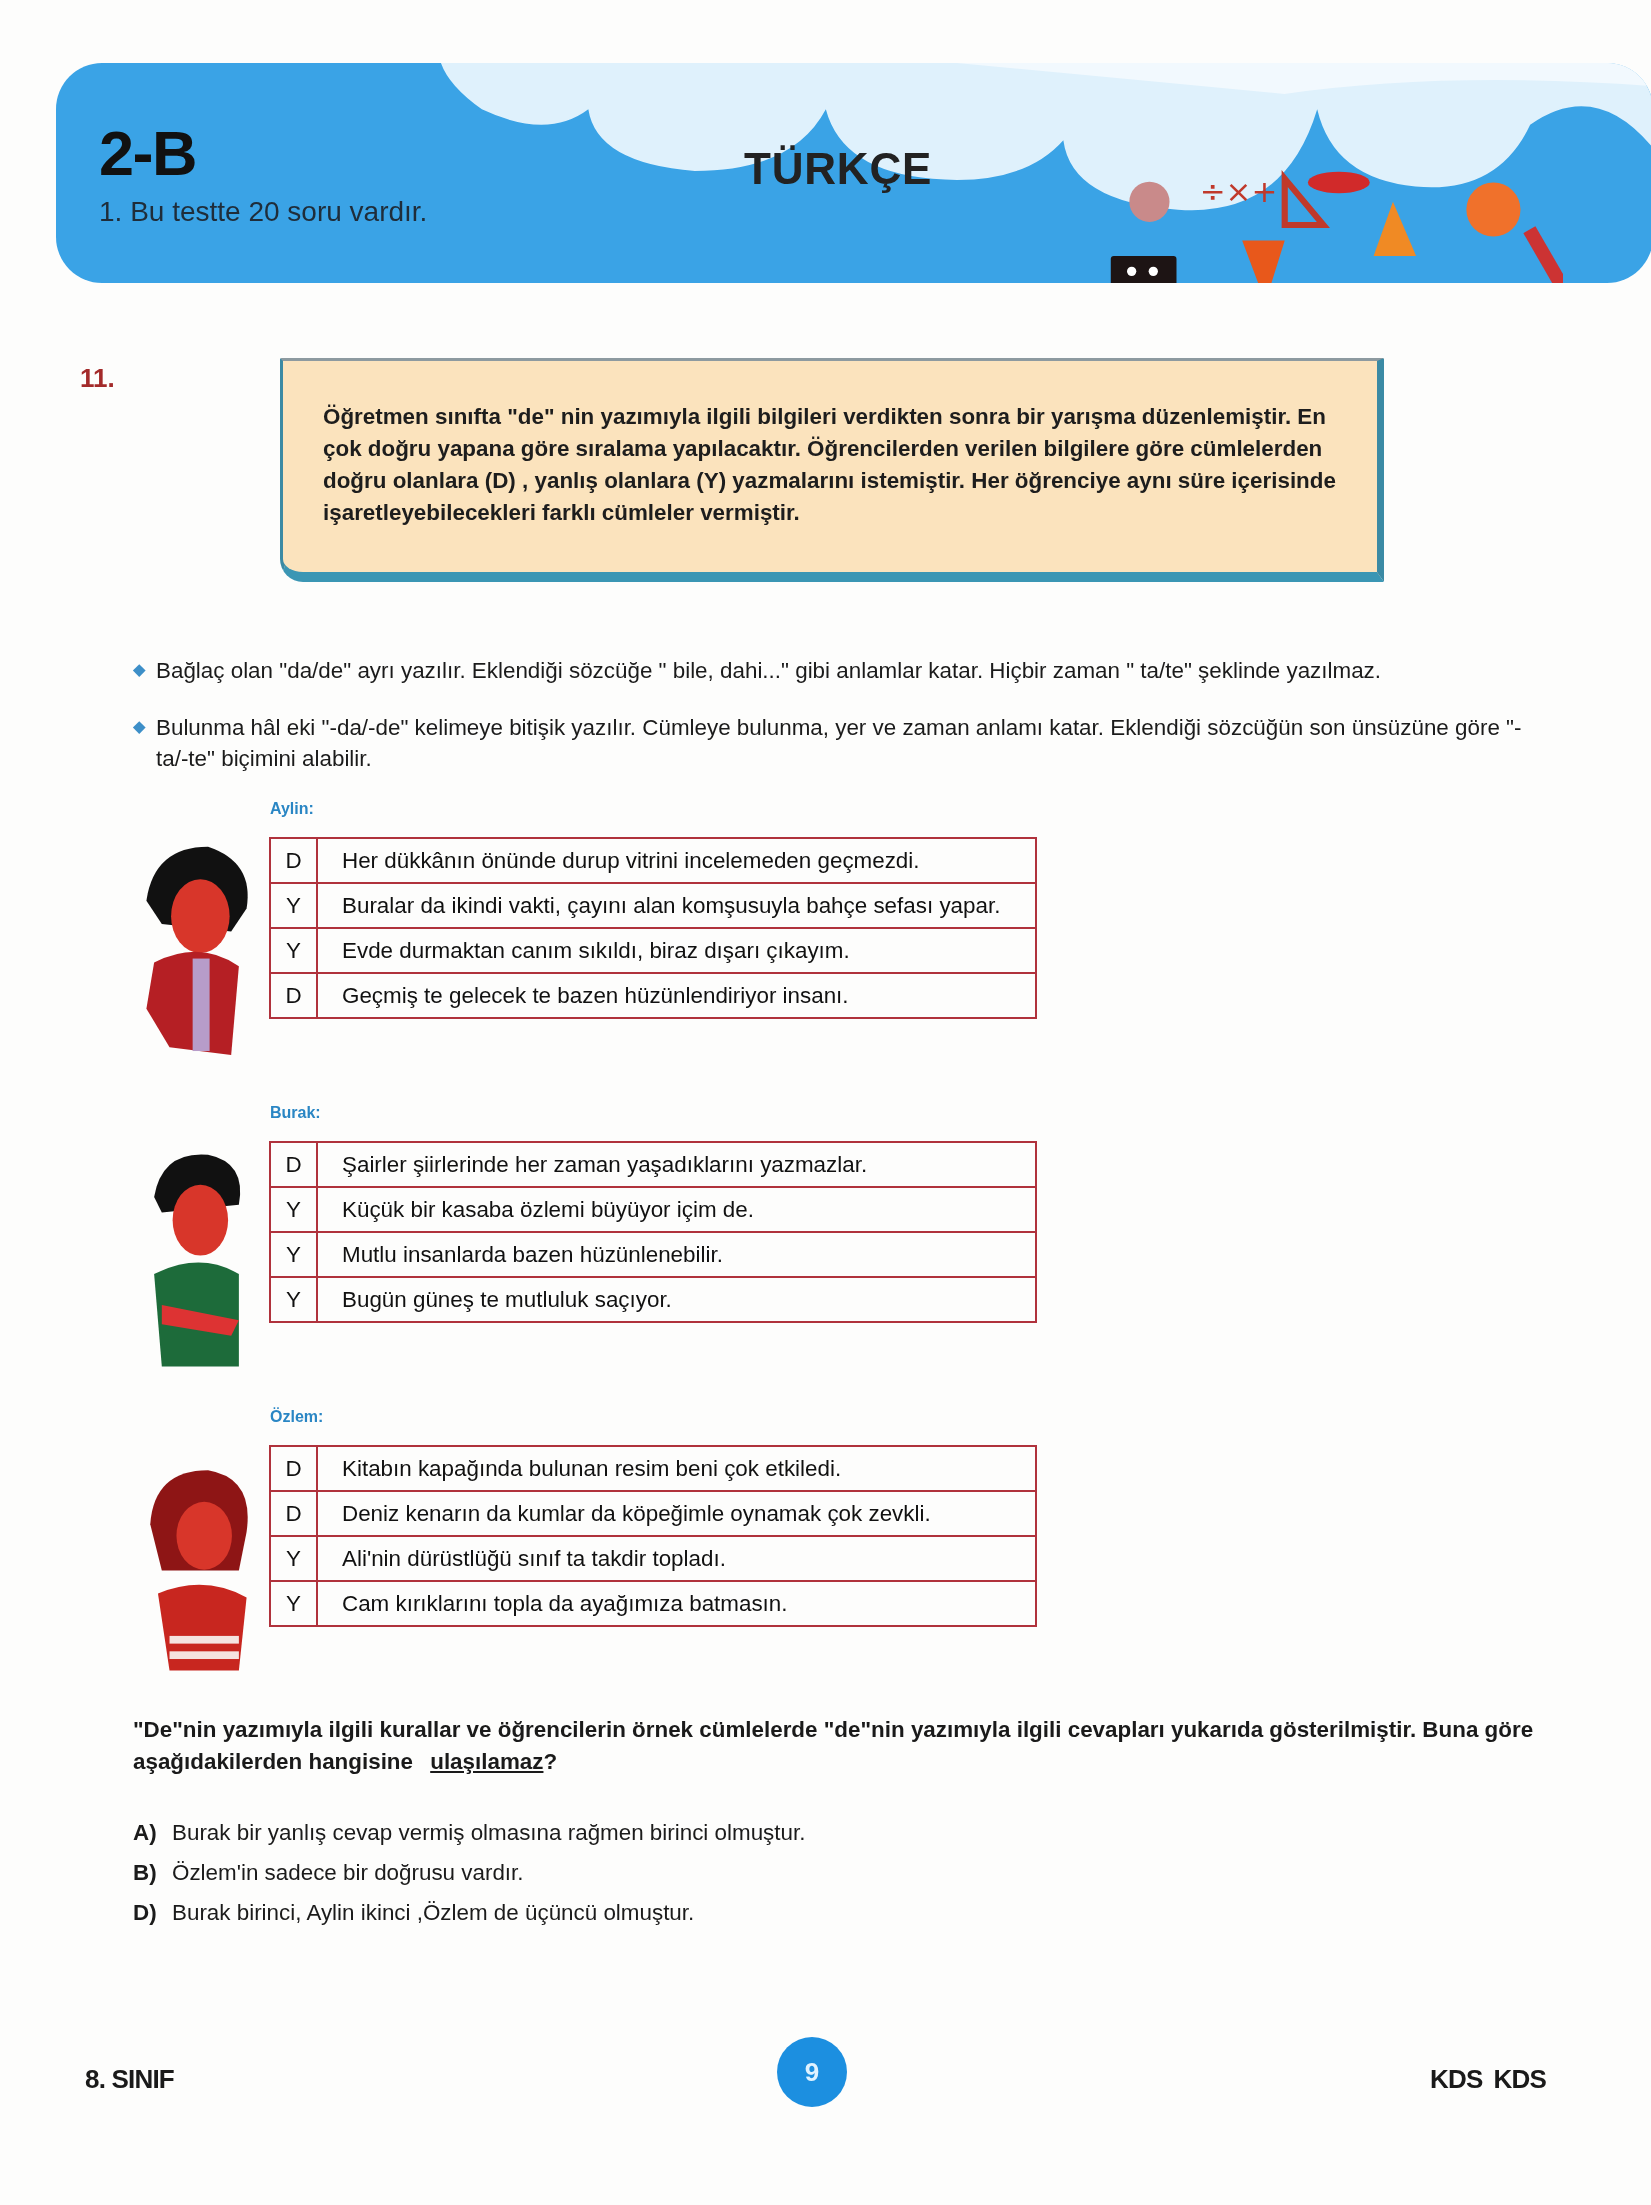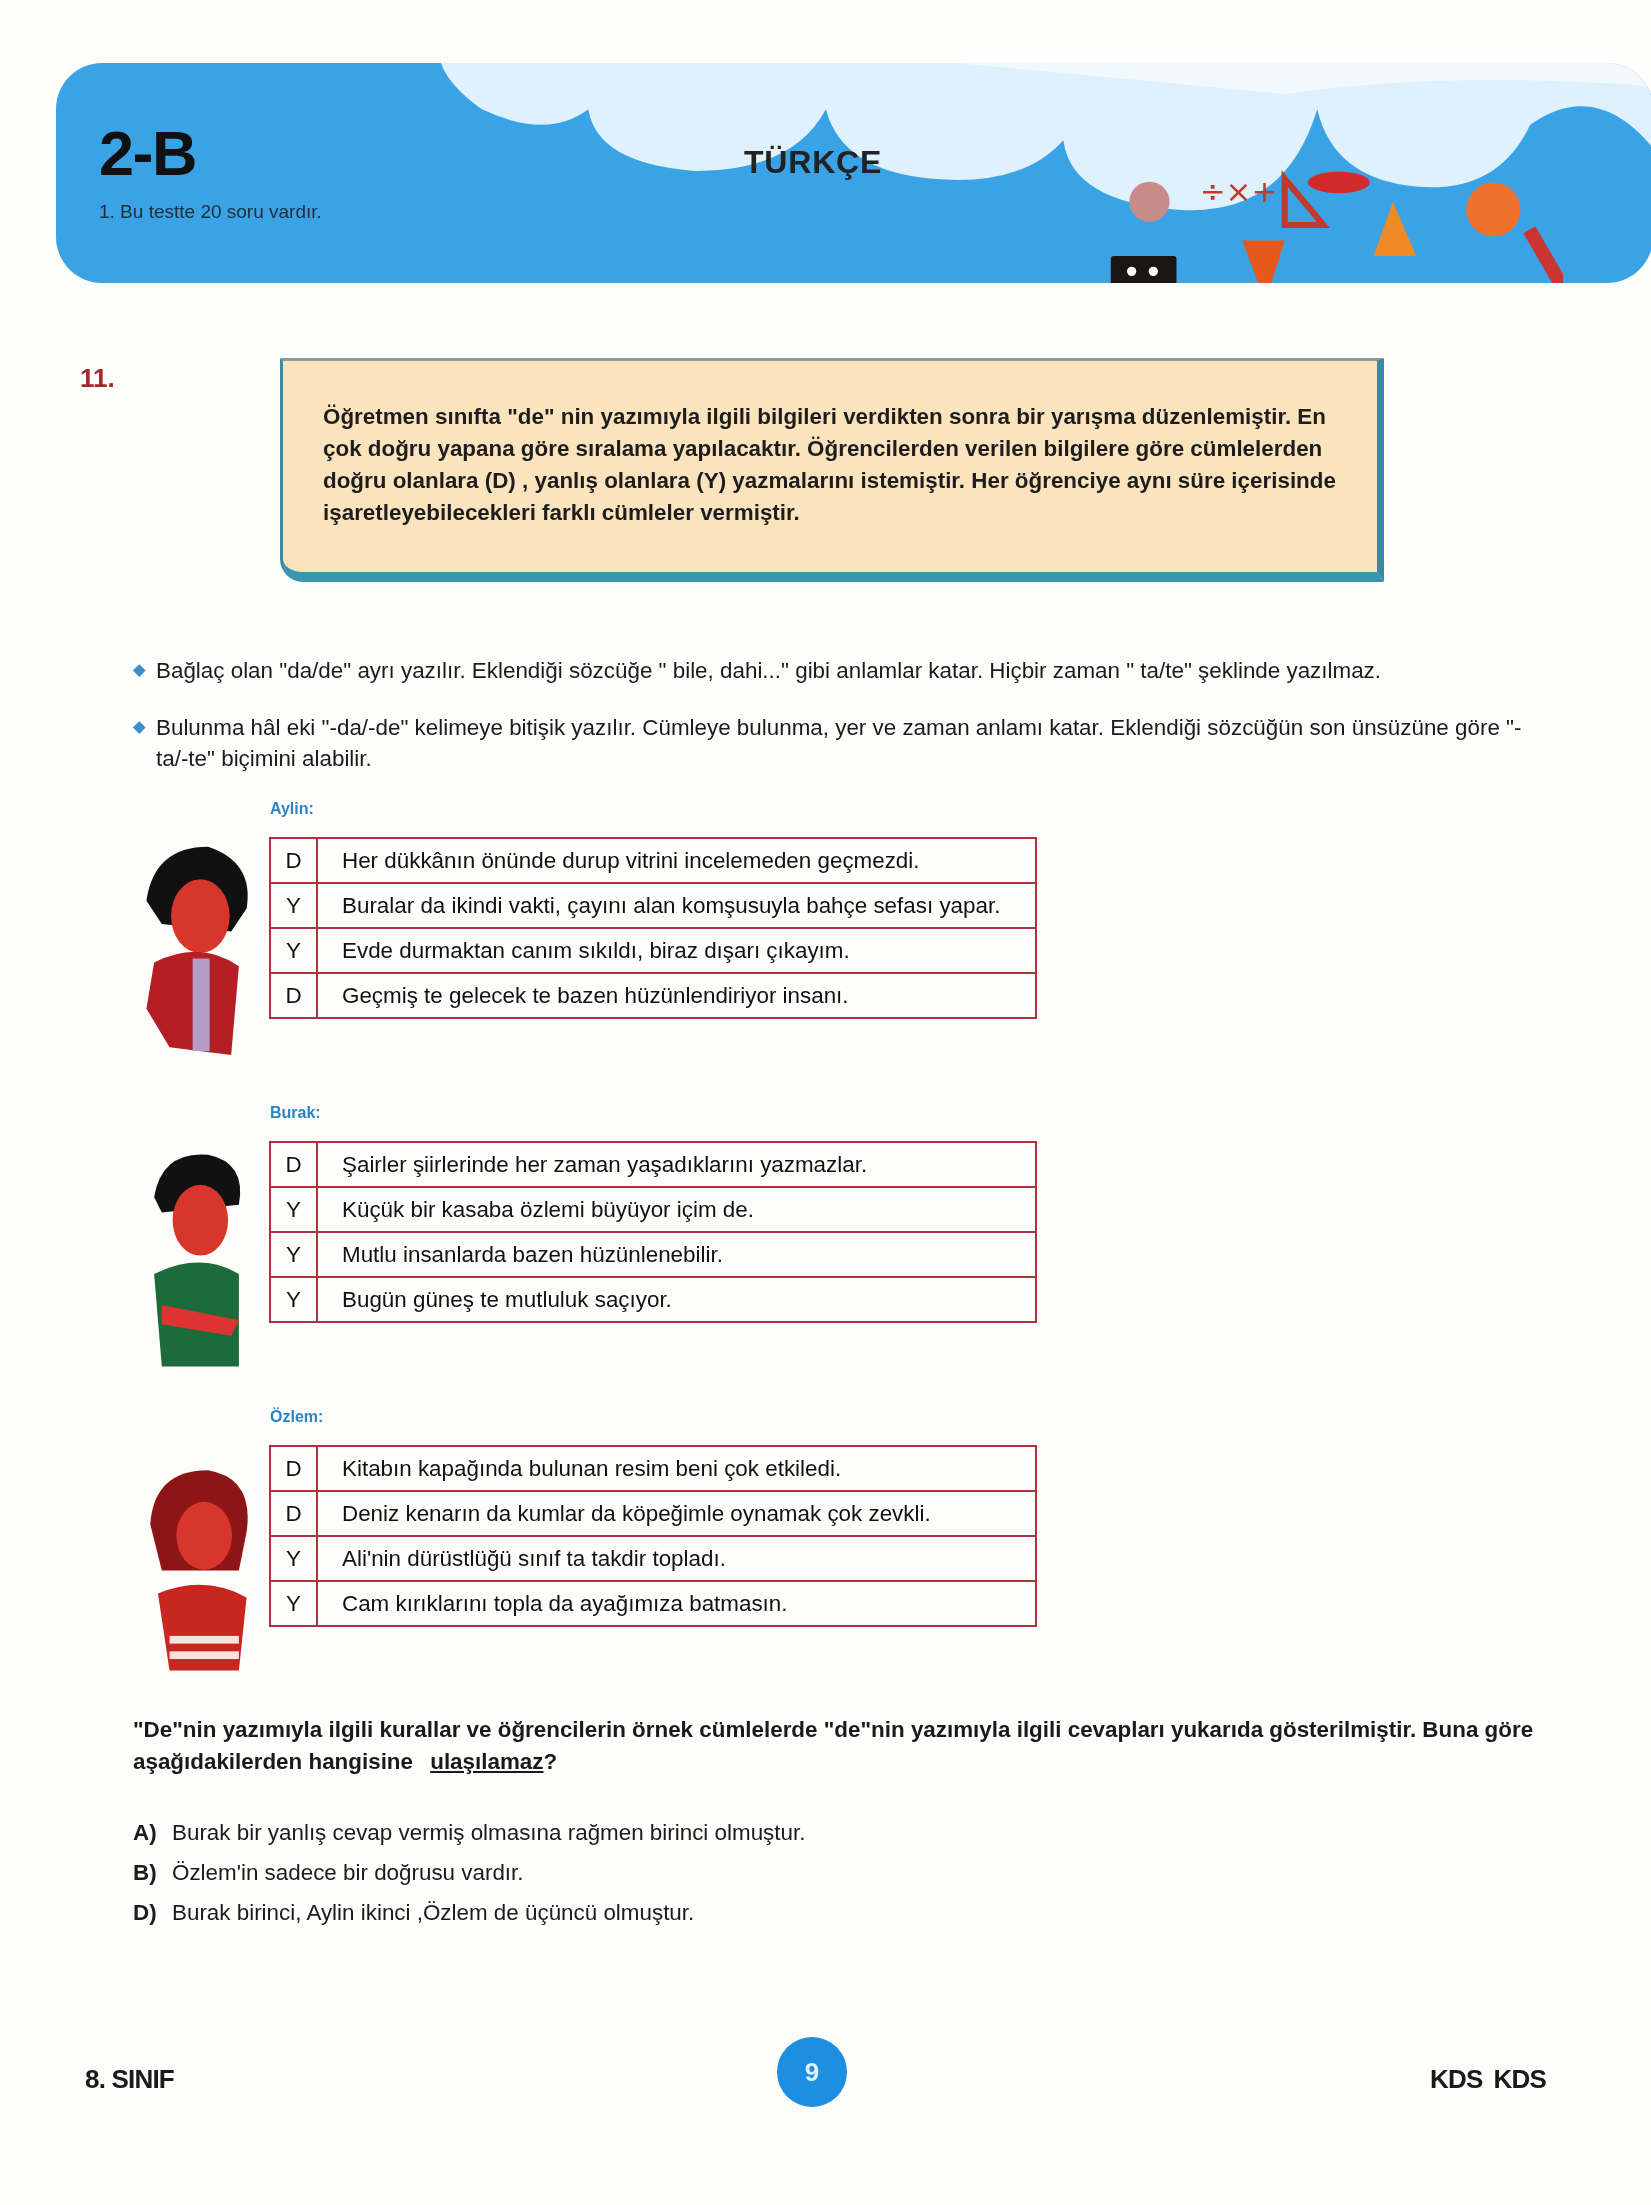--- a/index.html
+++ b/index.html
@@ -16,25 +16,25 @@
     border-radius: 46px; overflow: hidden;
     background: #3aa3e6;
   }
   .banner .clouds { position: absolute; left: 0; top: 0; width: 100%; height: 100%; }
   .banner-title {
     position: absolute; left: 43px; top: 54px;
     font-size: 63px; font-weight: bold; color: #111; letter-spacing: -1.5px;
   }
   .banner-subject {
     position: absolute; left: 688px; top: 81px;
-    font-size: 32px; font-weight: bold; color: #222; letter-spacing: 0.8px;
+    font-size: 44px; font-weight: bold; color: #222; letter-spacing: 0.8px;
   }
   .banner-notes {
     position: absolute; left: 43px; top: 131px;
-    font-size: 19px; color: #1f2d3a; line-height: 36px;
+    font-size: 28px; color: #1f2d3a; line-height: 36px;
   }
   .banner-art { position: absolute; left: 1020px; top: 46px; width: 487px; height: 174px; }
 
   .q-num {
     position: absolute; left: 80px; top: 363px;
     font-size: 26px; font-weight: bold; color: #a32a2a;
   }
   .intro-box {
     position: absolute; left: 280px; top: 358px; width: 1104px; height: 224px;
     background: #fbe3bd;

